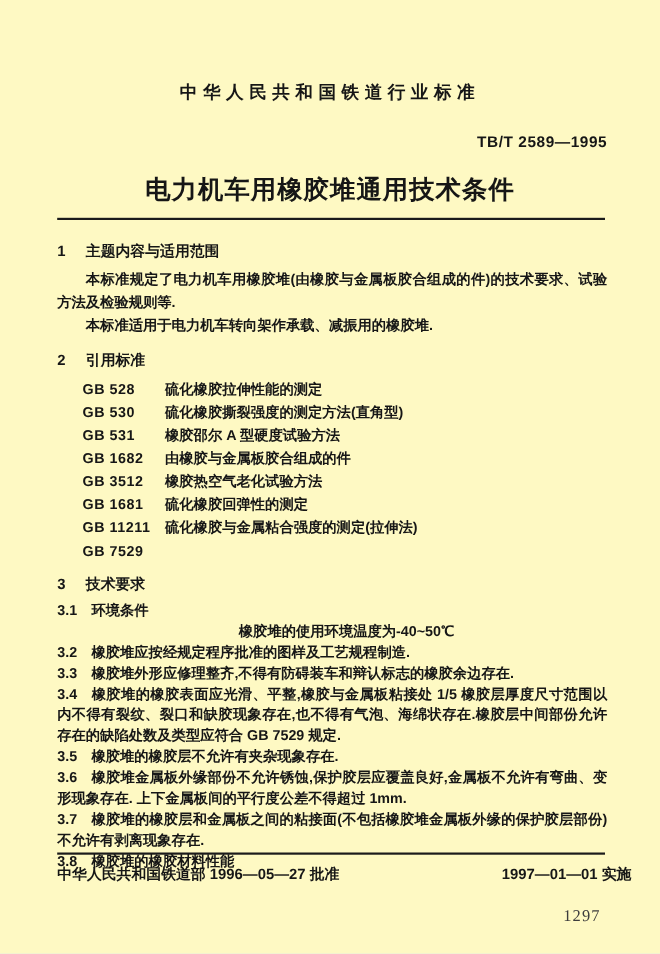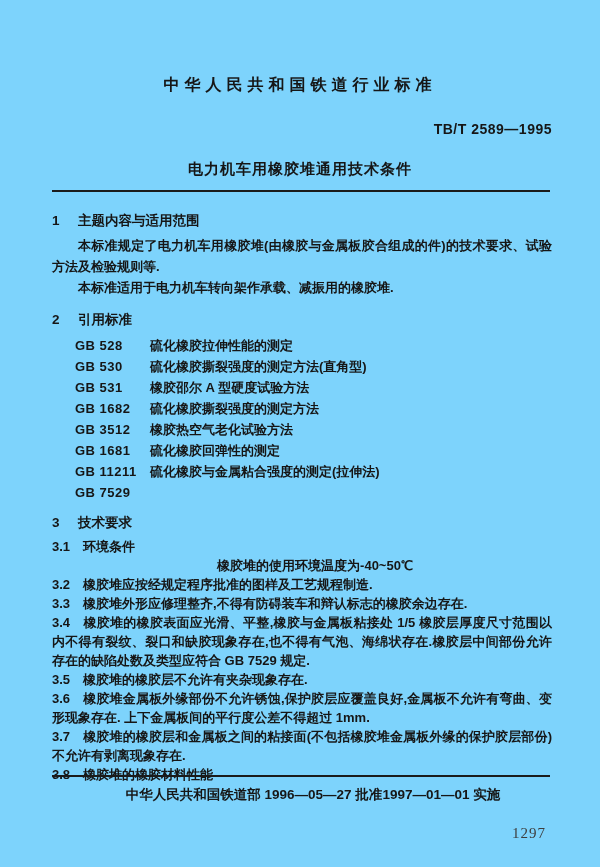--- a/index.html
+++ b/index.html
@@ -2,21 +2,21 @@
 <html><head>
 <meta charset="utf-8">
 <style>
   * { margin: 0; padding: 0; box-sizing: border-box; }
   html, body { background: #e8e8e6; }
   body { width: 600px; margin: 0 auto; font-family: "Liberation Sans", sans-serif; }
   .page {
     position: relative;
     width: 600px;
     height: 867px;
-    background: #7dd3fc;
+    background: #fef9c3;
     color: #161616;
     overflow: hidden;
   }
   
   .std-type {
     padding-top: 77px;
     text-align: center;
     font-size: 16px;
     font-weight: 700;
     letter-spacing: 5px;
@@ -26,21 +26,21 @@
     margin: 29px 48px 0 0;
     text-align: right;
     font-size: 14px;
     font-weight: 700;
     letter-spacing: 0.5px;
     line-height: 1;
   }
   .doc-title {
     margin-top: 25px;
     text-align: center;
-    font-size: 15px;
+    font-size: 23px;
     font-weight: 700;
     letter-spacing: 1px;
     line-height: 1;
   }
   .rule {
     height: 0;
     border-top: 2px solid #1b1b1b;
   }
   .title-rule { margin: 14px 50px 0 52px; }
   
@@ -75,21 +75,21 @@
   .cl-sub { font-weight: 700; }
   .env-note { line-height: 19px; text-indent: 2em; text-align: center; }
   
   .footer-rule { position: absolute; left: 52px; right: 50px; top: 775px; }
   .footer-row {
     position: absolute;
     left: 52px;
     right: 26px;
     top: 788px;
     display: flex;
-    justify-content: center;
+    justify-content: space-between;
     font-size: 13.5px;
     font-weight: 700;
     line-height: 1;
   }
   .page-number {
     position: absolute;
     right: 54px;
     top: 825px;
     font-family: "Liberation Serif", serif;
     font-size: 15px;
@@ -135,21 +135,21 @@
         <div class="ref-row">
           <span class="ref-code">GB 530</span>
           <span class="ref-desc">硫化橡胶撕裂强度的测定方法(直角型)</span>
         </div>
         <div class="ref-row">
           <span class="ref-code">GB 531</span>
           <span class="ref-desc">橡胶邵尔 A 型硬度试验方法</span>
         </div>
         <div class="ref-row">
           <span class="ref-code">GB 1682</span>
-          <span class="ref-desc">硫化橡胶撕裂强度的测定方法</span>
+          <span class="ref-desc">由橡胶与金属板胶合组成的件</span>
         </div>
         <div class="ref-row">
           <span class="ref-code">GB 3512</span>
           <span class="ref-desc">橡胶热空气老化试验方法</span>
         </div>
         <div class="ref-row">
           <span class="ref-code">GB 1681</span>
           <span class="ref-desc">硫化橡胶回弹性的测定</span>
         </div>
         <div class="ref-row">

